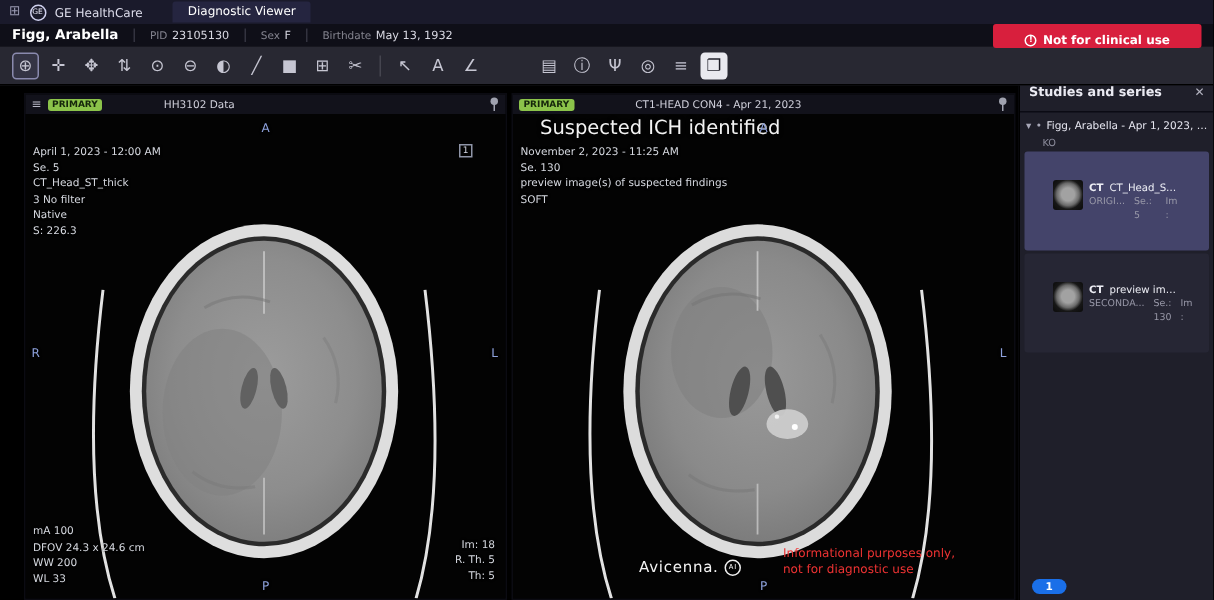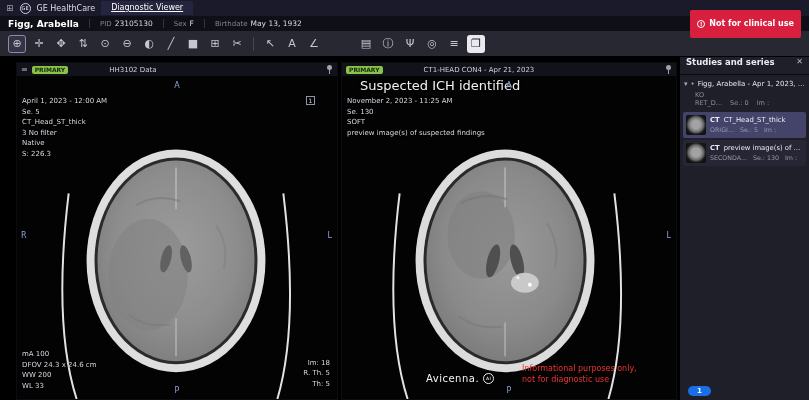--- a/index.html
+++ b/index.html
@@ -8,28 +8,28 @@
     background: #000;
     font-family: "DejaVu Sans", sans-serif;
     color: #d6d6de;
     position: relative;
   }
   
   .appbar { height: 16px; background: #1a1a2b; display: flex; align-items: center; gap: 6px; padding: 0 6px; }
   .launcher { color: #9a9ab2; font-size: 9px; }
   .ge-logo { width: 11px; height: 11px; border: 1px solid #cfd0ee; border-radius: 50%; font-size: 5px; color: #eef; display: flex; align-items: center; justify-content: center; }
   .brand { font-size: 8px; color: #dcdcea; }
-  .product { font-size: 8px; color: #fff; background: #252540; padding: 1px 10px; border-radius: 2px 2px 0 0; height: 14px; line-height: 12px; text-decoration: underline; }
+  .product { font-size: 8px; color: #fff; margin-left: 14px; background: #252540; padding: 1px 10px; border-radius: 2px 2px 0 0; height: 14px; line-height: 12px; }
   
   .patientbar { height: 15px; background: #0f0f18; display: flex; align-items: center; gap: 10px; padding: 0 8px; }
   .pname { font-weight: bold; color: #fff; font-size: 9px; }
   .pfield { display: flex; align-items: baseline; gap: 3px; border-left: 1px solid #33333f; padding-left: 10px; }
   .plabel { color: #84848f; font-size: 7px; }
   .pval { color: #d8d8e2; font-size: 7.5px; }
-  .nfc { margin-left: auto; background: #d81f3d; color: #fff; font-size: 8px; font-weight: bold; padding: 1px 7px; border-radius: 2px; display: flex; align-items: center; gap: 4px; height: 28px; }
+  .nfc { margin-left: auto; background: #d81f3d; color: #fff; font-size: 8px; font-weight: bold; padding: 1px 21px; border-radius: 2px; display: flex; align-items: flex-end; gap: 4px; height: 16px; }
   .warn { width: 8px; height: 8px; border: 1px solid #fff; border-radius: 50%; font-size: 5.5px; font-weight: bold; line-height: 7px; text-align: center; }
   
   .toolbar { height: 26px; background: #282832; border-bottom: 1px solid #000; display: flex; align-items: center; gap: 4px; padding: 0 8px; }
   .tool { width: 18px; height: 18px; display: flex; align-items: center; justify-content: center; font-size: 11px; color: #c6c6d2; border-radius: 3px; cursor: pointer; }
   .tool.boxed { border: 1px solid #8a8aae; background: #343444; }
   .tool.white { background: #e9e9ef; color: #1d1d27; }
   .tb-sep { width: 1px; height: 14px; background: #45454f; margin: 0 3px; }
   .tb-gap { width: 26px; }
   
   .vp { position: absolute; top: 62px; bottom: 0; background: #000; display: flex; flex-direction: column; border: 1px solid #0b0b12; }
@@ -61,21 +61,21 @@
   
   .sidebar { position: absolute; left: 679px; width: 130px; top: 57px; bottom: 0; background: #1f1f2a; border-left: 1px solid #000; }
   .sb-header { height: 18px; display: flex; align-items: flex-start; justify-content: space-between; padding: 0 6px; font-size: 8.5px; font-weight: bold; color: #eaeaf2; border-bottom: 1px solid #0b0b14; }
   .sb-close { color: #b5b5c2; font-size: 8px; cursor: pointer; }
   .sb-study { display: flex; align-items: center; gap: 3px; padding: 5px 4px 2px; font-size: 7px; color: #e6e6f0; cursor: pointer; }
   .sb-chev { color: #a8a8b8; font-size: 7px; }
   .sb-dot { color: #a8a8b8; font-size: 7px; }
   .sb-study-label { white-space: nowrap; overflow: hidden; text-overflow: ellipsis; }
   .sb-sub1 { padding: 1px 4px 0 15px; font-size: 6.5px; color: #8d8d9d; }
   .sb-sub2 { padding: 0 4px 3px 15px; font-size: 6.5px; color: #8d8d9d; display: flex; gap: 8px; }
-  .series { margin: 2px 3px; display: flex; gap: 4px; padding: 3px; border-radius: 2px; background: #262634; cursor: pointer; }
+  .series { margin: 2px 3px; display: flex; gap: 4px; padding: 19px; border-radius: 2px; background: #262634; cursor: pointer; }
   .series.selected { background: #44446a; }
   .thumb { width: 20px; height: 20px; flex: none; border-radius: 2px;
            background: radial-gradient(circle at 50% 48%, #a2a2a2 0 30%, #6a6a6a 52%, #171717 68%, #0a0a0a 100%); }
   .si { flex: 1; min-width: 0; }
   .si-top { display: flex; gap: 4px; color: #ecedf4; font-size: 6.8px; line-height: 10px; }
   .si-mod { font-weight: bold; }
   .si-desc { white-space: nowrap; overflow: hidden; text-overflow: ellipsis; }
   .si-bot { display: flex; gap: 6px; color: #9898a8; font-size: 6.3px; line-height: 9px; }
   .sb-badge { position: absolute; left: 8px; bottom: 4px; background: #1a6fe8; color: #fff; font-size: 7px; font-weight: bold; padding: 1px 9px; border-radius: 6px; cursor: pointer; }
 </style>
@@ -222,22 +222,22 @@
       <circle cx="189" cy="210" r="2" fill="#ffffff"></circle>
       <circle cx="177" cy="203" r="1.5" fill="#f2f2f2"></circle>
       <path d="M 120 128 q 22 -12 46 -4" stroke="#767676" stroke-width="2" fill="none" opacity="0.6"></path>
       <path d="M 118 242 q 18 14 44 10" stroke="#767676" stroke-width="2" fill="none" opacity="0.5"></path>
       <path d="M 206 148 q 14 22 8 46" stroke="#7a7a7a" stroke-width="2" fill="none" opacity="0.5"></path>
     </svg>
     <div class="annotation">Suspected ICH identified</div>
     <div class="ovl tl">
       <div>November 2, 2023 - 11:25 AM</div>
       <div>Se. 130</div>
+      <div>preview image(s) of suspected findings</div>
       <div>SOFT</div>
-      <div>preview image(s) of suspected findings</div>
     </div>
     <span class="orient o-top">A</span>
     <span class="orient o-right">L</span>
     <span class="orient o-bottom">P</span>
     <div class="vendor">
       <span>Avicenna.</span>
       <span class="vendor-mark">AI</span>
     </div>
     <div class="disclaimer">
       <div>Informational purposes only,</div>
@@ -250,25 +250,20 @@
   <div class="sb-header">
     <span>Studies and series</span>
     <span class="sb-close">✕</span>
   </div>
   <div class="sb-study">
     <span class="sb-chev">▾</span>
     <span class="sb-dot">•</span>
     <span class="sb-study-label">Figg, Arabella - Apr 1, 2023, 12:00 AM</span>
   </div>
   <div class="sb-sub1">KO</div>
-  <div class="sb-sub2">
-    <span>RET_D...</span>
-    <span>Se.: 0</span>
-    <span>Im :</span>
-  </div>
   <div class="series selected">
     <div class="thumb"></div>
     <div class="si">
       <div class="si-top">
         <span class="si-mod">CT</span>
         <span class="si-desc">CT_Head_ST_thick</span>
       </div>
       <div class="si-bot">
         <span>ORIGI...</span>
         <span>Se.: 5</span>

